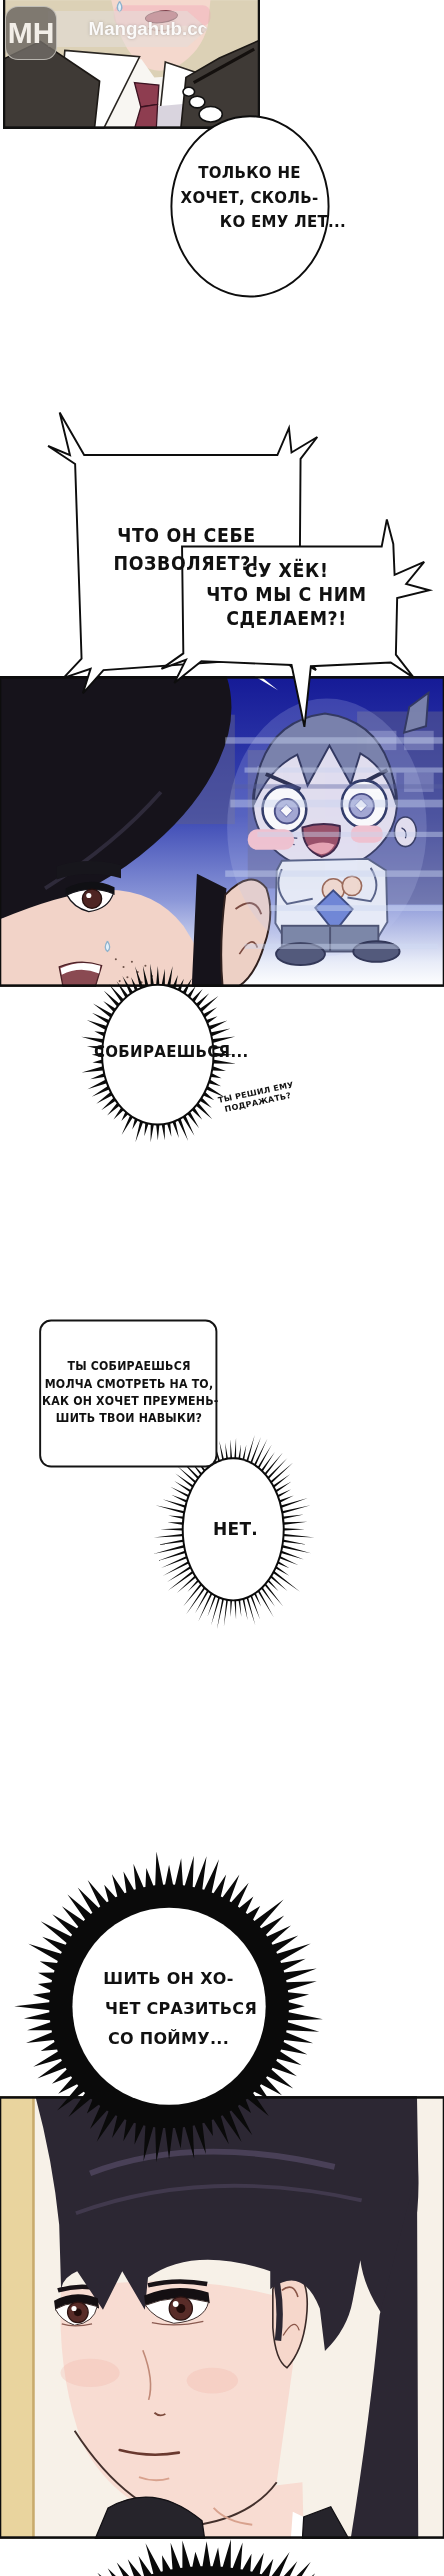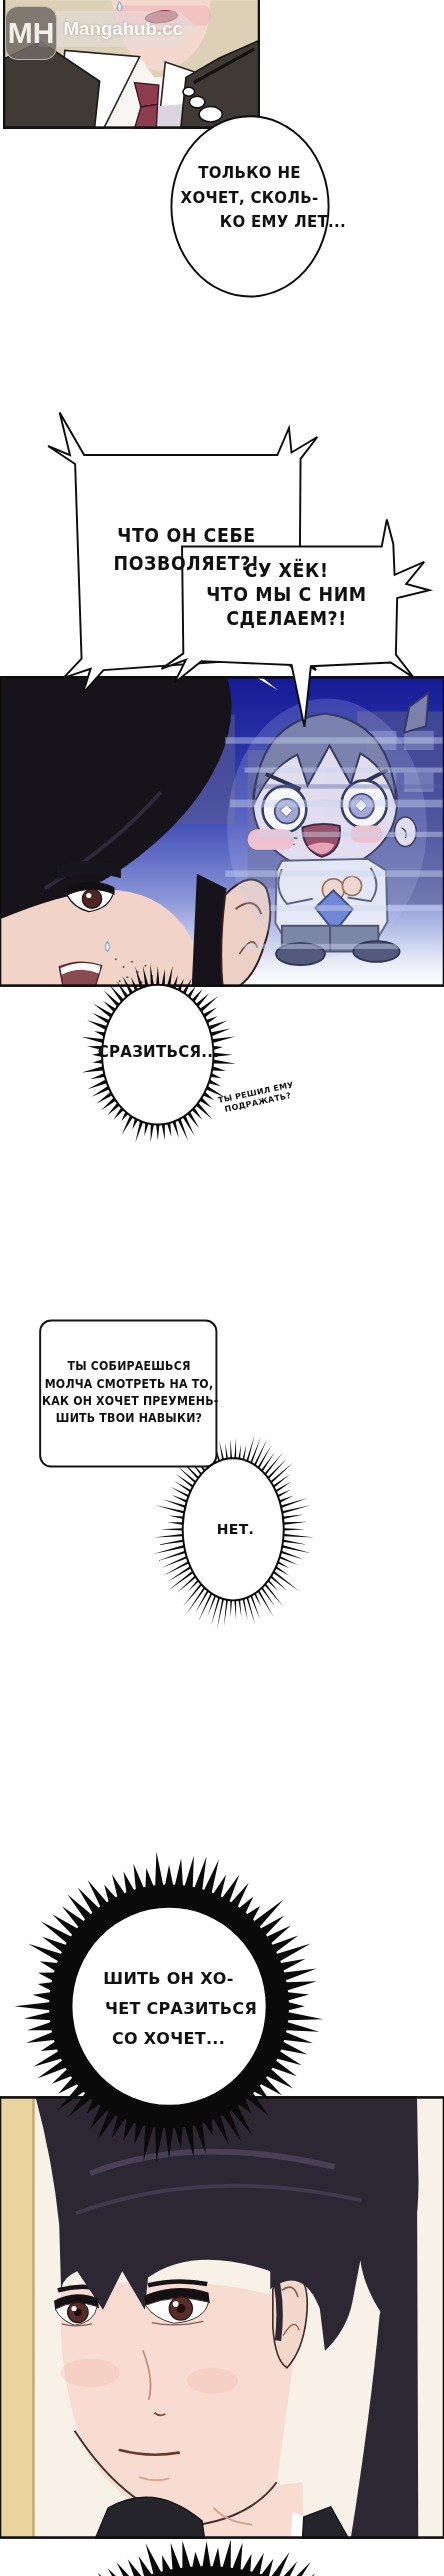--- a/index.html
+++ b/index.html
@@ -14,24 +14,24 @@
   .f27{font-size:17.4px;line-height:22px;}
   .f23{font-size:15px;line-height:19.3px;}
   .f25{font-size:16px;line-height:20.6px;}
   .f17{font-size:11px;line-height:17.4px;letter-spacing:0.2px;}
   .f12{font-size:8px;line-height:9.7px;}
   
   #wm-badge{left:5.2px;top:6.4px;width:50px;height:52px;border-radius:13px;
      background:rgba(110,106,100,0.85);border:1.3px solid rgba(240,236,230,0.6);
      display:flex;align-items:center;justify-content:center;z-index:60;}
   #wm-badge span{color:#f2eee8;font-weight:700;font-size:30px;font-family:"Liberation Sans",sans-serif;}
-  #wm-banner{left:39px;top:11px;width:160px;height:36px;z-index:55;
+  #wm-banner{left:48px;top:11px;width:160px;height:36px;z-index:55;
      background:rgba(228,223,218,0.55);
      clip-path:polygon(0 0,87% 0,100% 50%,87% 100%,0 100%);
-     display:flex;align-items:center;}
+     display:flex;align-items:center;justify-content:flex-end;}
   #wm-banner span{padding-left:24.5px;color:rgba(255,255,255,0.93);font-weight:700;
      font-size:18.7px;font-family:"Liberation Sans",sans-serif;
      text-shadow:0 0 2.6px rgba(120,110,105,0.5);}
   .burst{position:absolute;z-index:20;}
   .bubble-svg{position:absolute;z-index:25;}
   .panel{position:absolute;z-index:10;}
 </style>
 </head>
 <body>
 
@@ -267,32 +267,32 @@
   <div class="tline hw f23" style="left:153px;top:189px;width:193px;">ХОЧЕТ, СКОЛЬ-</div>
   <div class="tline hw f23" style="left:153px;top:213px;width:193px;text-align:right;">КО ЕМУ ЛЕТ...</div>
 
   <div class="tline sq f27" style="left:90px;top:524px;width:193px;">ЧТО ОН СЕБЕ</div>
   <div class="tline sq f27" style="left:90px;top:552px;width:193px;">ПОЗВОЛЯЕТ?!</div>
 
   <div class="tline sq f27" style="left:190px;top:559px;width:193px;">СУ ХЁК!</div>
   <div class="tline sq f27" style="left:190px;top:583px;width:193px;">ЧТО МЫ С НИМ</div>
   <div class="tline sq f27" style="left:190px;top:607px;width:193px;">СДЕЛАЕМ?!</div>
 
-  <div class="tline hw f23" style="left:94px;top:1043px;width:129px;">СРАЗИТЬСЯ...</div>
+  <div class="tline hw f23" style="left:94px;top:1043px;width:129px;">СОБИРАЕШЬСЯ...</div>
 
   <div class="abs" style="left:213px;top:1088px;width:88px;transform:rotate(-12deg);z-index:41;">
     <div class="tline hw f12" style="position:static;">ТЫ РЕШИЛ ЕМУ</div>
     <div class="tline hw f12" style="position:static;">ПОДРАЖАТЬ?</div>
   </div>
 
   <div class="tline sq f17" style="left:42px;top:1358px;width:174px;">ТЫ СОБИРАЕШЬСЯ</div>
   <div class="tline sq f17" style="left:42px;top:1376px;width:174px;">МОЛЧА СМОТРЕТЬ НА ТО,</div>
   <div class="tline sq f17" style="left:42px;top:1393px;width:174px;">КАК ОН ХОЧЕТ ПРЕУМЕНЬ-</div>
   <div class="tline sq f17" style="left:42px;top:1410px;width:174px;">ШИТЬ ТВОИ НАВЫКИ?</div>
 
-  <div class="tline hw f27" style="left:171px;top:1518px;width:129px;font-size:14px;">НЕТ.</div>
+  <div class="tline hw f27" style="left:171px;top:1518px;width:129px;font-size:17px;">НЕТ.</div>
 
   <div class="tline hw f25" style="left:72px;top:1969px;width:193px;">ШИТЬ ОН ХО-</div>
   <div class="tline hw f25" style="left:72px;top:1999px;width:218px;">ЧЕТ СРАЗИТЬСЯ</div>
-  <div class="tline hw f25" style="left:72px;top:2029px;width:193px;">СО ХОЧЕТ...</div>
+  <div class="tline hw f25" style="left:72px;top:2029px;width:193px;">СО ПОЙМУ...</div>
 
 </div>
 
 
 </body></html>

